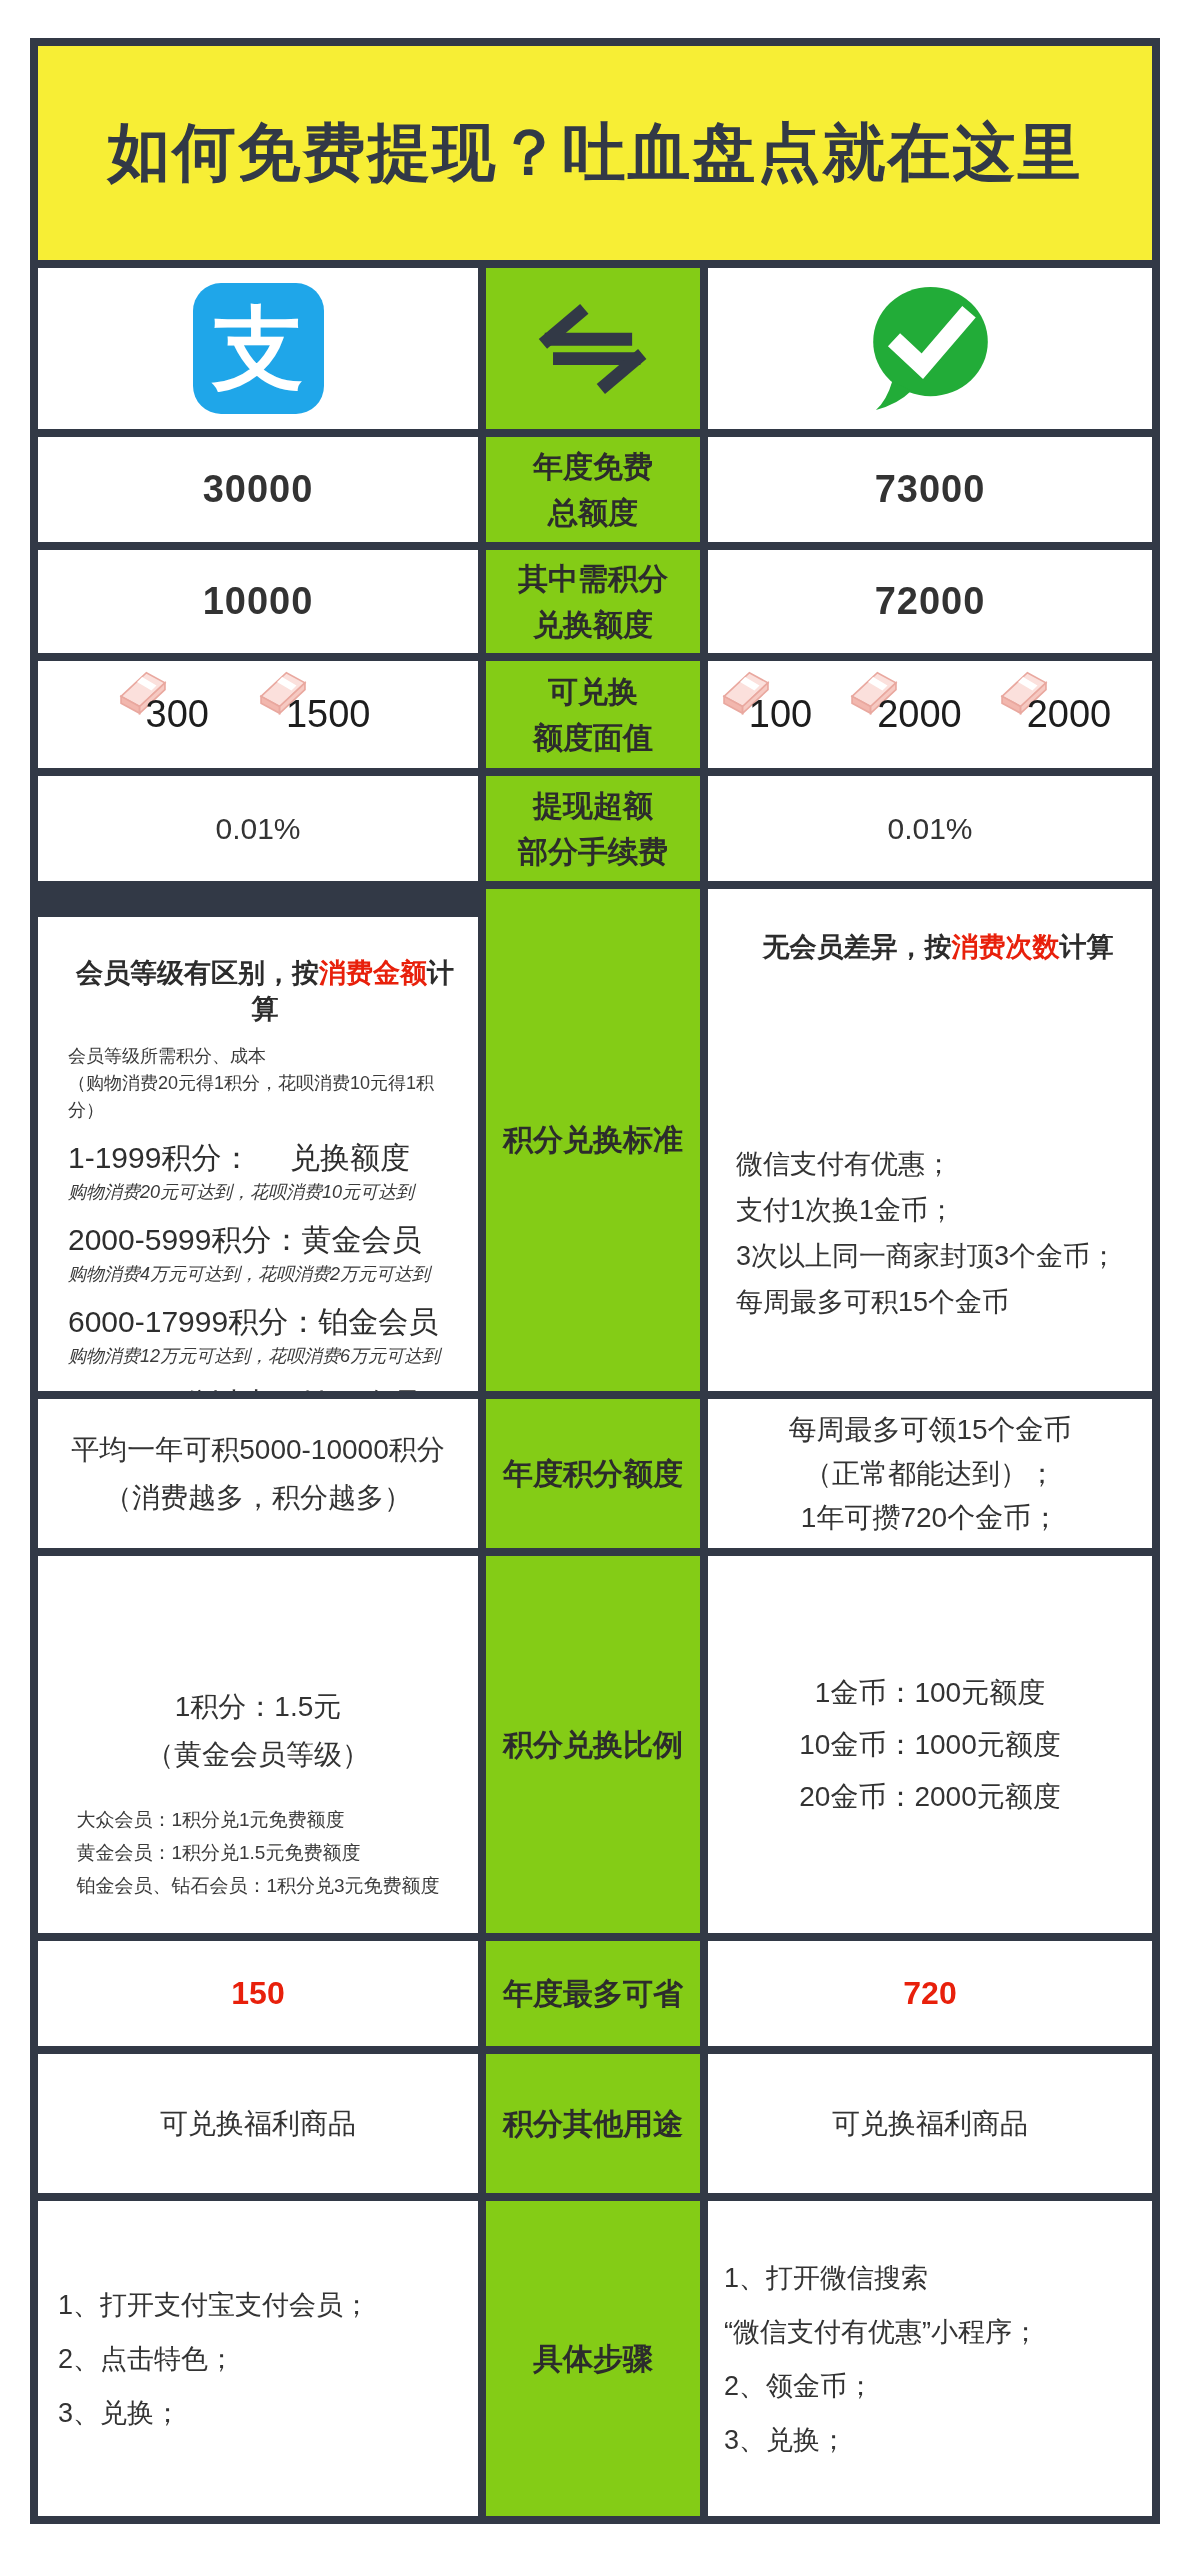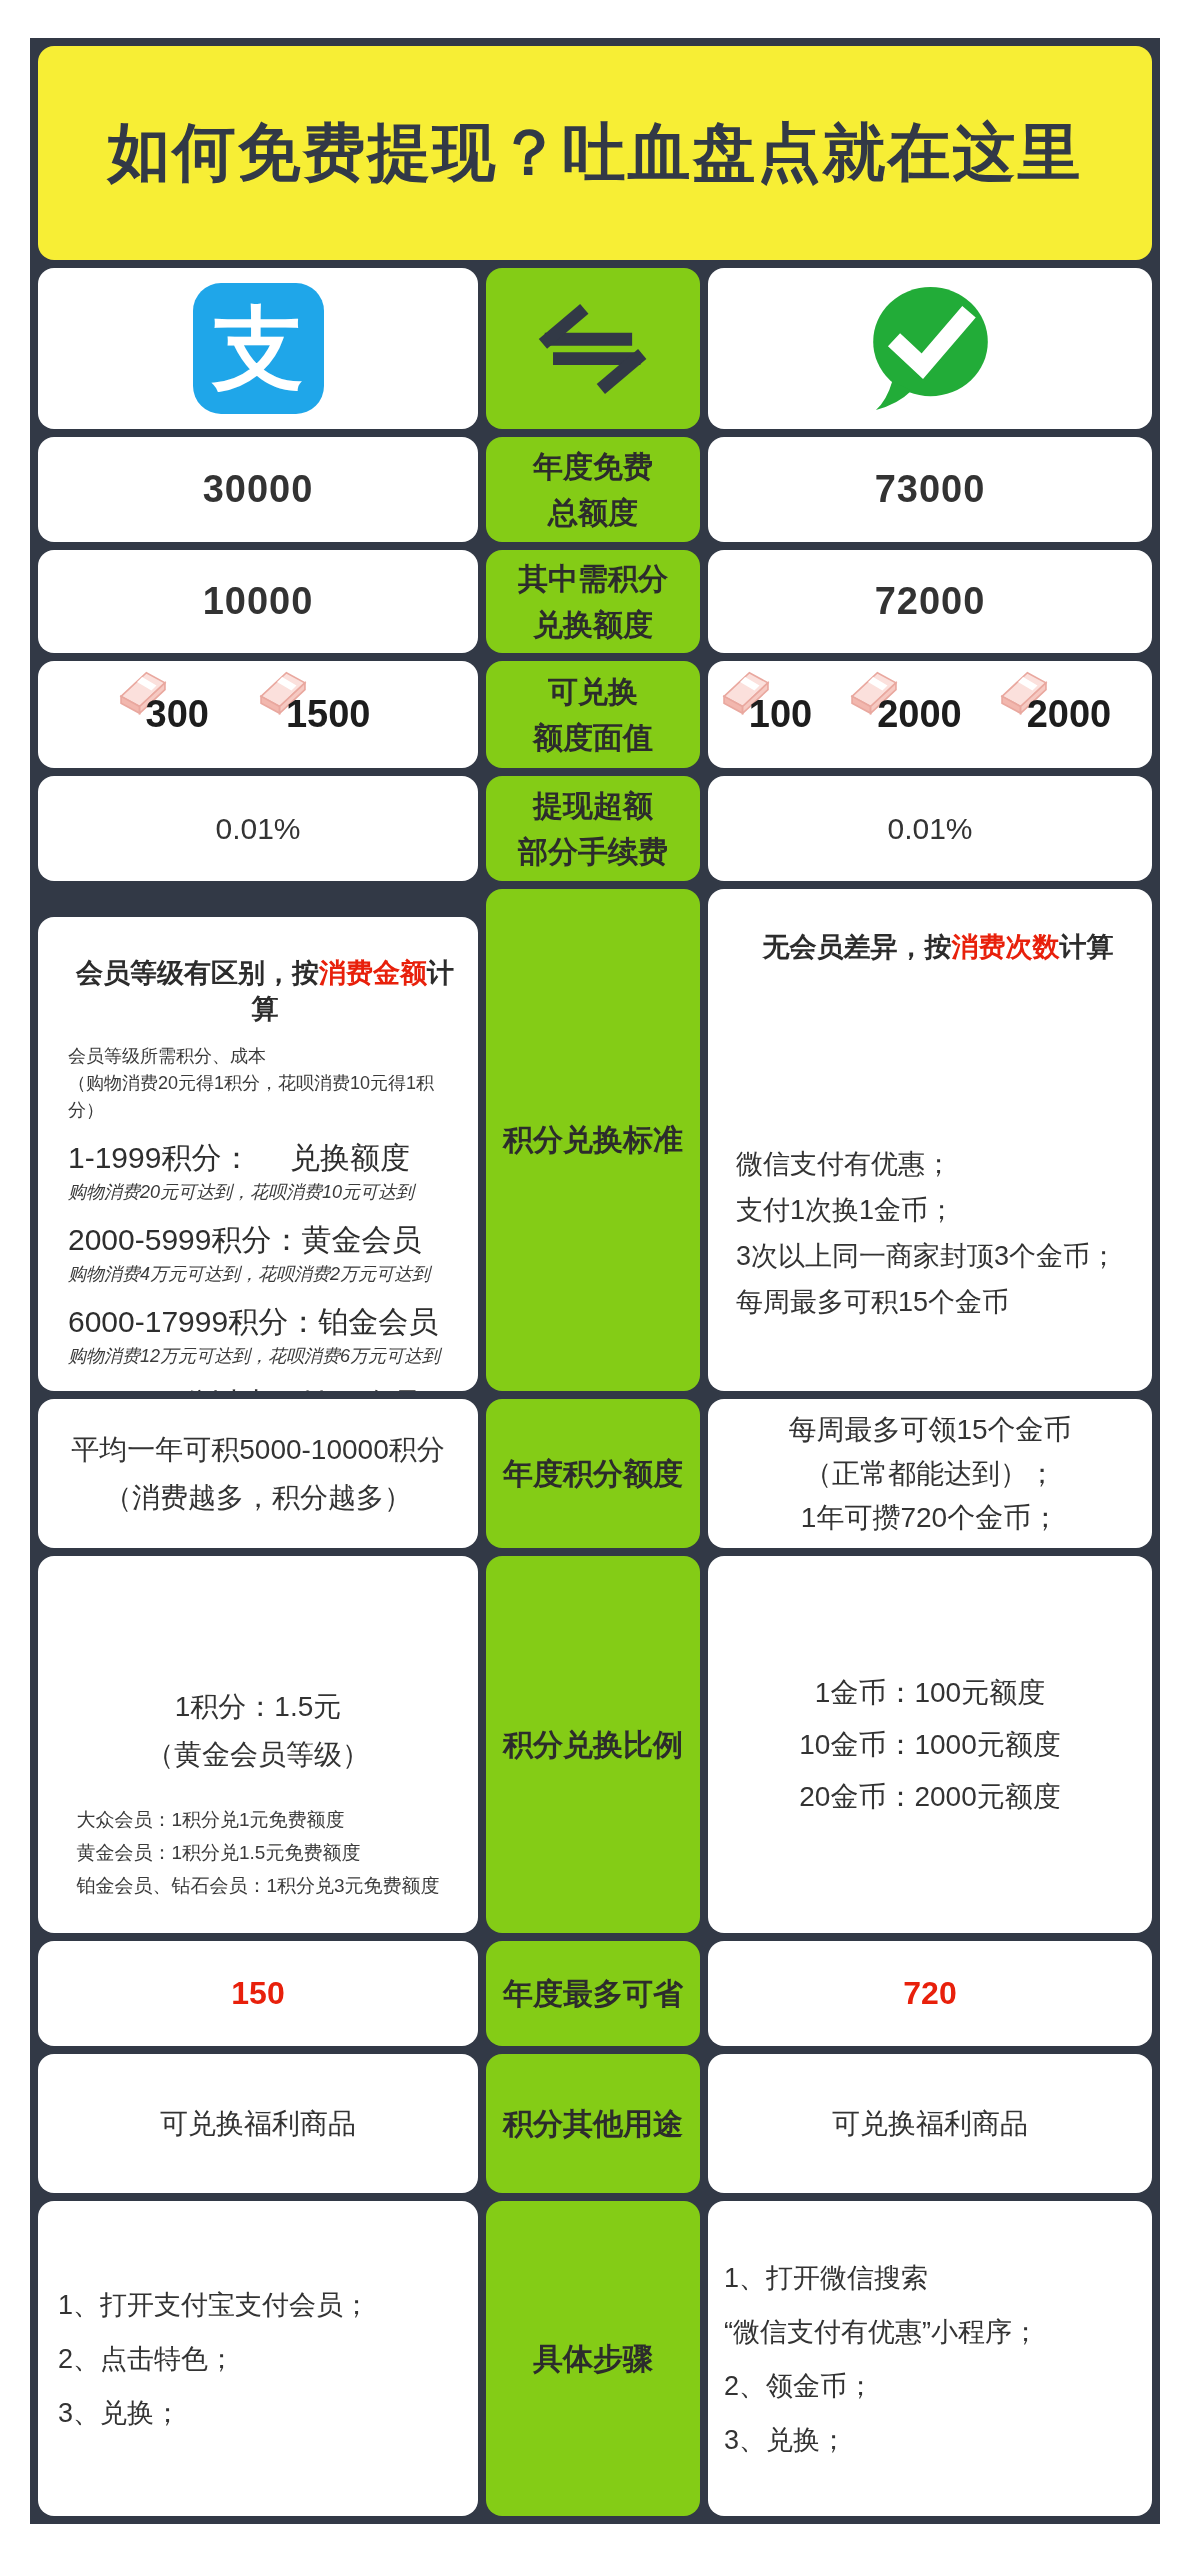--- a/index.html
+++ b/index.html
@@ -12,21 +12,21 @@
 
   .table {
     position:absolute; left:30px; top:38px;
     display:grid;
     grid-template-columns:440px 214px 444px;
     grid-template-rows:214px 161px 105px 103px 107px 105px 502px 149px 377px 105px 139px 315px;
     gap:8px;
     background:#323946;
     border:8px solid #323946;
   }
-  .cell { background:#ffffff; display:flex; align-items:center; justify-content:center; flex-direction:column; overflow:hidden;border-radius:16px; }
+  .cell { background:#ffffff; display:flex; align-items:center; justify-content:center; flex-direction:column; overflow:hidden; }
   .cell.yellow { background:#84cc16; }
 
   
   .header-cell { grid-column:1 / -1; background:#F7EE35; }
   .title {
     margin:0; font-size:63px; font-weight:800; letter-spacing:2px;
     color:#323946; text-align:center;
   }
 
   
@@ -44,21 +44,21 @@
     display:flex; align-items:center; justify-content:center;
     color:#fff; font-size:91px; font-weight:600; line-height:1;
   }
   .swap-svg { width:123px; height:103px; }
   .wechat-svg { width:137px; height:131px; }
 
   
   .money-row { flex-direction:row; gap:77px; }
   .money { position:relative; display:inline-block; }
   .money .note { position:absolute; left:-30px; top:-27px; width:54px; height:54px; z-index:0; }
-  .money b { position:relative; z-index:1; font-size:38px; font-weight:700; color:#1d1d1d; }
+  .money b { position:relative; z-index:1; font-size:38px; font-weight:400; color:#1d1d1d; }
 
   
   .std-left { align-items:stretch; justify-content:flex-start; padding:38px 16px 20px 30px;margin-top:28px; }
   .std-head { font-size:27px; font-weight:700; color:#2c2c2c; text-align:center; }
   .red { color:#E8200B; }
   .std-sub { font-size:18px; color:#3a3a3a; line-height:27px; margin-top:16px; }
   .std-sub2 { font-size:18px; color:#3a3a3a; line-height:27px; }
   .tier { margin-top:14px; }
   .tier-line { display:flex; font-size:30px; color:#2e2e2e; font-weight:500; line-height:40px; }
   .tier-range { min-width:222px; }

